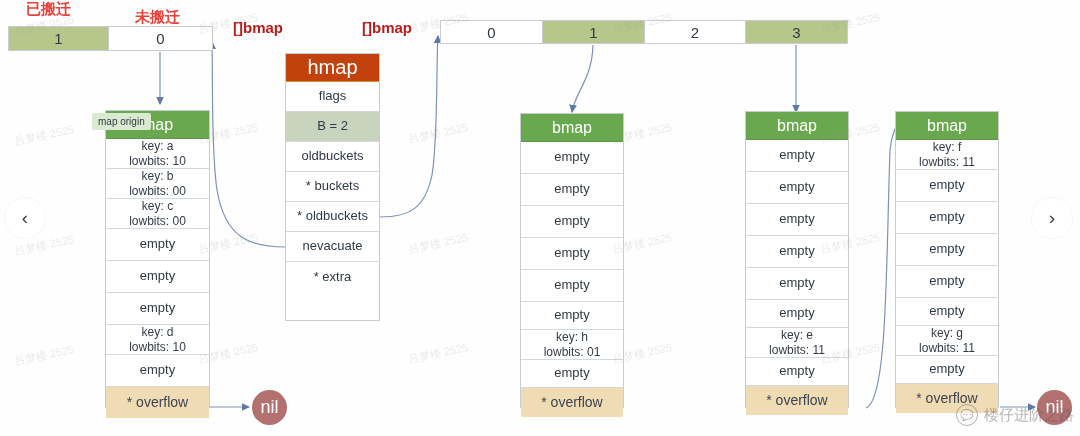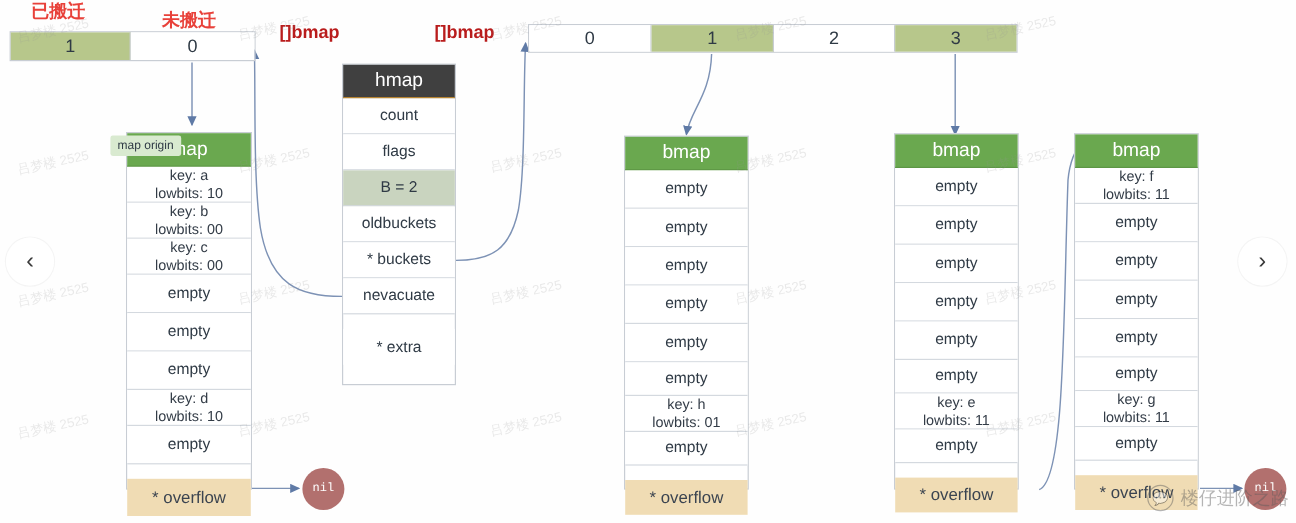--- a/index.html
+++ b/index.html
@@ -26,27 +26,27 @@
   .cell {
     border-bottom: 1px solid #d4d9df;
     display: flex; align-items: center; justify-content: center;
     text-align: center;
     color: #2f3a45;
     font-size: 13px;
     line-height: 1.25;
     flex-direction: column;
     background: #ffffff;
   }
-  .cell:last-child { border-bottom: none; margin-top: 12px; }
+  .cell:last-child { border-bottom: none; }
   .hdr-green {
     background: #6aa84f; color: #ffffff; font-size: 16px;
     border-bottom: 1px solid #5d9645;
   }
   .hdr-orange {
-    background: #404040; color: #ffffff; font-size: 16px;
+    background: #c2410c; color: #ffffff; font-size: 20px;
     border-bottom: 1px solid #d4942d;
   }
   .cell-olive { background: #c9d4bf; }
   .cell-overflow { background: #f0dcb4; font-size: 14px; color: #3b4450; }
   .kv { font-size: 12px; color: #333c47; }
 
   
   .strip { position: absolute; display: flex; border: 1px solid #c8cdd4; }
   .strip .seg {
     display: flex; align-items: center; justify-content: center;
@@ -64,22 +64,21 @@
   .bluelbl {
     position: absolute; color: #b91c1c; font-size: 15px; font-weight: bold;
     white-space: nowrap;
   }
 
   
   .nil {
     position: absolute; border-radius: 50%;
     background: #b2706e; color: #ffffff;
     display: flex; align-items: center; justify-content: center;
-    font-size: 10px;
-    font-family: Liberation Mono, monospace;
+    font-size: 18px;
   }
 
   
   .tag {
     position: absolute; background: #d9ead0; color: #2f3a45;
     font-size: 10px; padding: 3px 6px; border-radius: 2px;
     white-space: nowrap;
   }
 
   
@@ -175,25 +174,25 @@
     <div class="cell" style="height:32px;">empty</div>
     <div class="cell cell-overflow" style="height:31px;">* overflow</div>
   </div>
 
   <div class="tag" style="left:92px; top:113px;">map origin</div>
 
   <div class="nil" style="left:252px; top:390px; width:35px; height:35px;">nil</div>
 
   <div class="box" style="left:285px; top:53px; width:95px; height:268px;">
     <div class="cell hdr-orange" style="height:28px;">hmap</div>
-    <div class="cell" style="height:30px;">count</div>
     <div class="cell" style="height:30px;">flags</div>
     <div class="cell cell-olive" style="height:30px;">B = 2</div>
     <div class="cell" style="height:30px;">oldbuckets</div>
     <div class="cell" style="height:30px;">* buckets</div>
+    <div class="cell" style="height:30px;">* oldbuckets</div>
     <div class="cell" style="height:30px;text-align:right;">nevacuate</div>
     <div class="cell" style="height:30px;">* extra</div>
   </div>
 
   <div class="strip" style="left:440px; top:20px; width:408px; height:24px;">
     <div class="seg seg-white" style="width:102px;">0</div>
     <div class="seg seg-olive" style="width:102px;">1</div>
     <div class="seg seg-white" style="width:101px;">2</div>
     <div class="seg seg-olive" style="width:101px;">3</div>
   </div>

